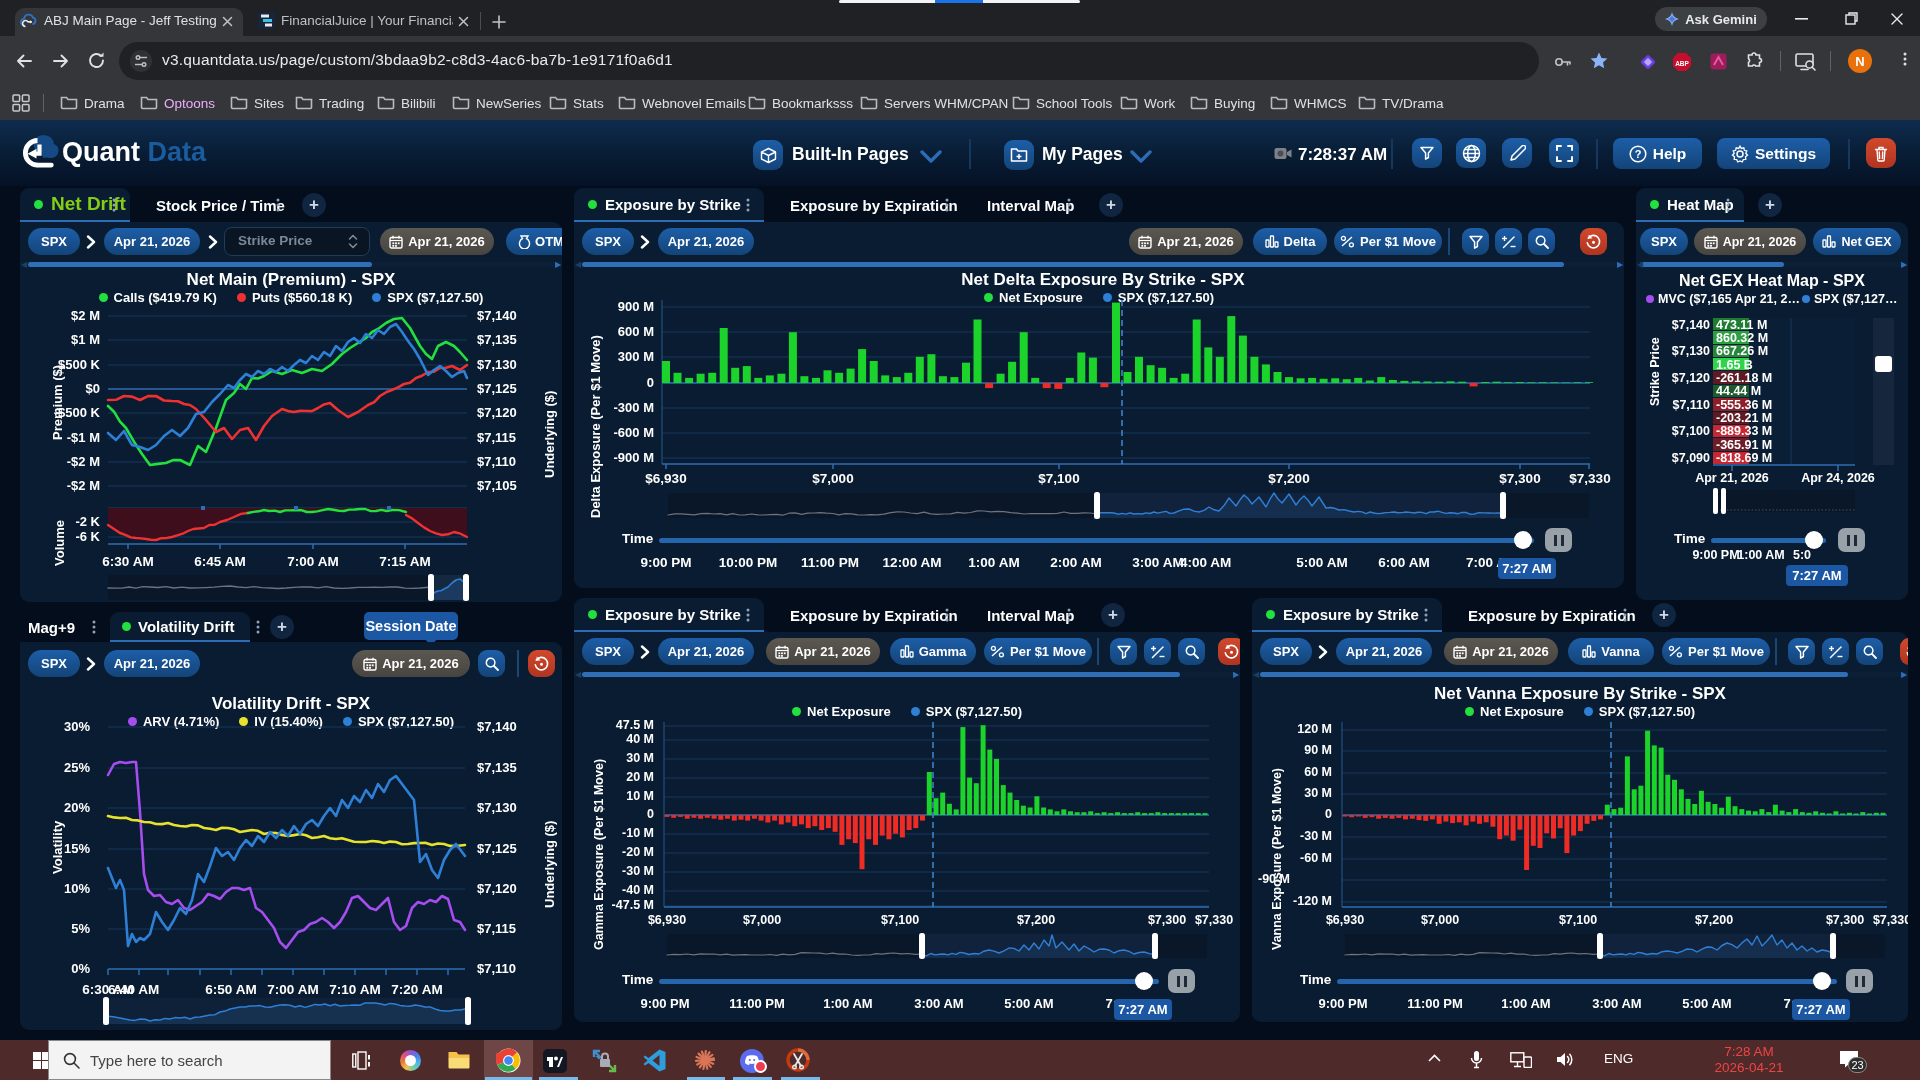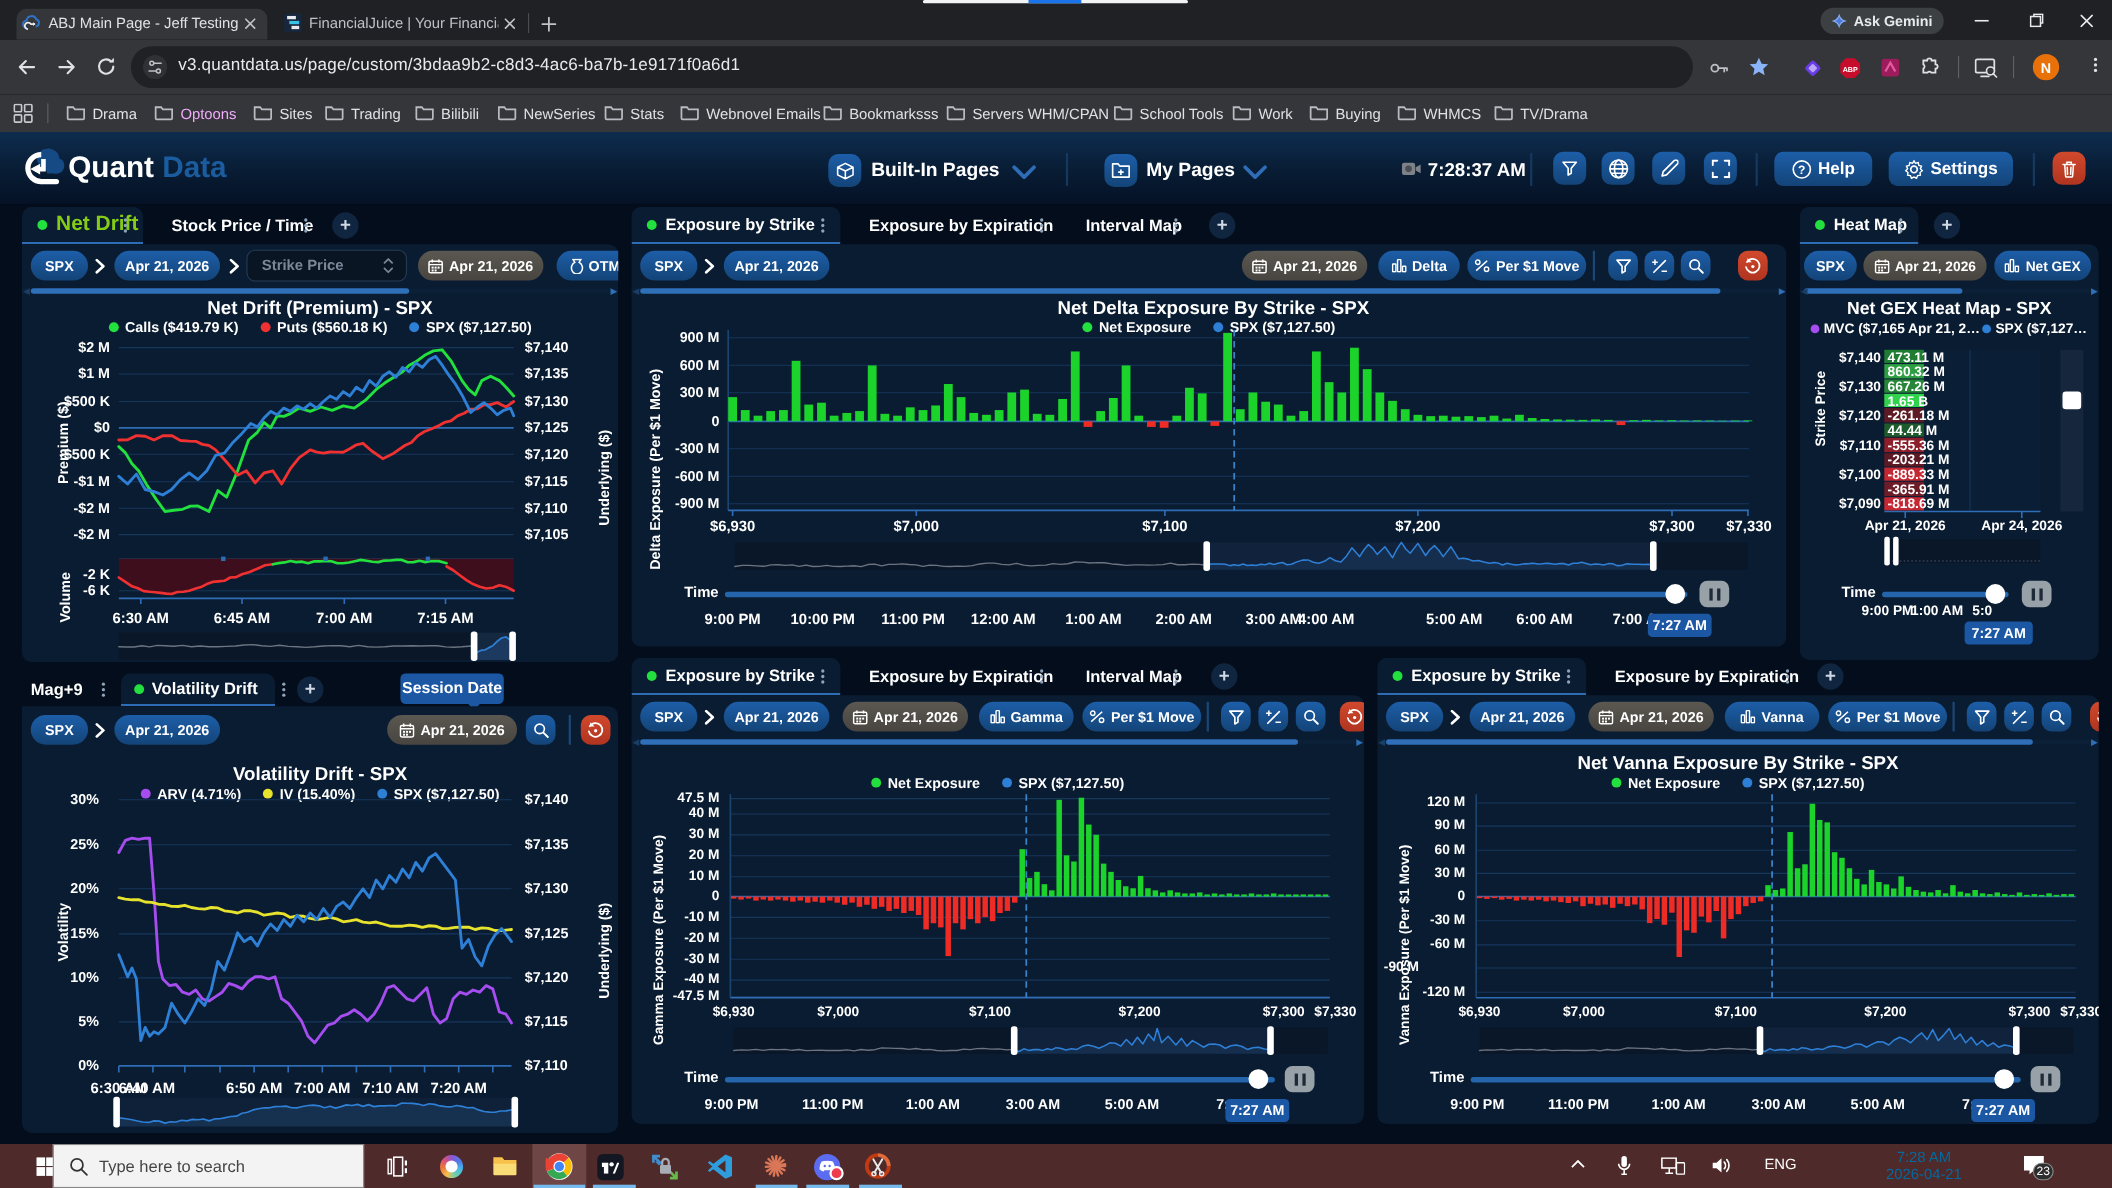--- a/index.html
+++ b/index.html
@@ -295,21 +295,21 @@
           <rect x="3.4" y="10" width="1.8" height="1.8" fill="#fff"></rect>
           <rect x="6.1" y="10" width="1.8" height="1.8" fill="#fff"></rect>
         </svg>Apr 21, 2026</div>
       <div style="position:absolute;left:486px;top:40px;height:27px;width:70px;background:linear-gradient(180deg,#1d5ea8,#134478);border-radius:13.5px;display:flex;align-items:center;justify-content:center;color:#fff;font-weight:bold;font-size:13px;white-space:nowrap"><svg width="13" height="14" viewBox="0 0 13 14" style="margin-right:4px">
           <path d="M4.5 3.5 L3 1 h7 L8.5 3.5 a5 5.5 0 1 1 -4 0 z" fill="none" stroke="#fff" stroke-width="1.4"></path>
         </svg>OTM</div>
       <div style="position:absolute;left:0;top:74px;width:542px;height:5px;background:#0b2036"></div>
       <div style="position:absolute;left:8px;top:74px;width:344px;height:5px;background:#2e6fb8;border-radius:3px"></div>
       <div style="position:absolute;left:535px;top:72px;color:#2e6fb8;font-size:8px">▶</div>
       <div style="position:absolute;left:1px;top:72px;color:#1b3e66;font-size:8px">◀</div>
-      <div style="position:absolute;left:0;top:82px;width:542px;text-align:center;color:#fff;font-weight:bold;font-size:17px;white-space:nowrap">Net Drift (Premium) - SPX</div>
+      <div style="position:absolute;left:0;top:82px;width:542px;text-align:center;color:#fff;font-weight:bold;font-size:17px;white-space:nowrap">Net Main (Premium) - SPX</div>
       <div style="position:absolute;left:0;top:102px;width:542px;text-align:center;color:#fff;font-weight:bold;font-size:13px;white-space:nowrap"><span style="display:inline-flex;align-items:center;margin:0 10px"><span style="width:9px;height:9px;border-radius:50%;background:#22e03e;margin-right:6px"></span>Calls ($419.79 K)</span><span style="display:inline-flex;align-items:center;margin:0 10px"><span style="width:9px;height:9px;border-radius:50%;background:#ef3131;margin-right:6px"></span>Puts ($560.18 K)</span><span style="display:inline-flex;align-items:center;margin:0 10px"><span style="width:9px;height:9px;border-radius:50%;background:#2e7fd6;margin-right:6px"></span>SPX ($7,127.50)</span></div>
       <div style="position:absolute;left:8px;top:120px;width:72px;text-align:right;color:#fff;font-weight:bold;font-size:13px">$2 M</div>
       <div style="position:absolute;left:8px;top:144px;width:72px;text-align:right;color:#fff;font-weight:bold;font-size:13px">$1 M</div>
       <div style="position:absolute;left:8px;top:169px;width:72px;text-align:right;color:#fff;font-weight:bold;font-size:13px">$500 K</div>
       <div style="position:absolute;left:8px;top:193px;width:72px;text-align:right;color:#fff;font-weight:bold;font-size:13px">$0</div>
       <div style="position:absolute;left:8px;top:217px;width:72px;text-align:right;color:#fff;font-weight:bold;font-size:13px">-$500 K</div>
       <div style="position:absolute;left:8px;top:242px;width:72px;text-align:right;color:#fff;font-weight:bold;font-size:13px">-$1 M</div>
       <div style="position:absolute;left:8px;top:266px;width:72px;text-align:right;color:#fff;font-weight:bold;font-size:13px">-$2 M</div>
       <div style="position:absolute;left:8px;top:290px;width:72px;text-align:right;color:#fff;font-weight:bold;font-size:13px">-$2 M</div>
       <div style="position:absolute;left:457px;top:120px;width:70px;text-align:left;color:#fff;font-weight:bold;font-size:13px">$7,140</div>
@@ -1334,17 +1334,17 @@
     <svg class="abs" style="left:1510px;top:1052px" width="22" height="16" viewBox="0 0 22 16">
       <rect x="0.8" y="0.8" width="13" height="9" fill="none" stroke="#fff" stroke-width="1.4"></rect>
       <path d="M4 14.5 h7 M7.5 10 v4" stroke="#fff" stroke-width="1.4"></path>
       <rect x="14" y="5" width="7.5" height="10.5" rx="1" fill="#4f2a2a" stroke="#fff" stroke-width="1.4"></rect>
     </svg>
     <svg class="abs" style="left:1556px;top:1051px" width="18" height="17" viewBox="0 0 18 17">
       <path d="M1 6 h3.5 L9 2 v13 L4.5 11 H1 z" fill="#fff"></path>
       <path d="M11.5 5.5 a4.5 4.5 0 0 1 0 6 M13.8 3.2 a8 8 0 0 1 0 10.6" fill="none" stroke="#fff" stroke-width="1.5" stroke-linecap="round"></path>
     </svg>
     <div class="abs" style="left:1604px;top:1051px;color:#fff;font-size:13.5px">ENG</div>
-    <div class="abs" style="left:1694px;top:1044px;width:110px;text-align:center;color:#0369a1;font-size:13.5px;line-height:16px">7:28 AM<br>2026-04-21</div>
+    <div class="abs" style="left:1694px;top:1044px;width:110px;text-align:center;color:#ef4444;font-size:13.5px;line-height:16px">7:28 AM<br>2026-04-21</div>
     <svg class="abs" style="left:1838px;top:1049px" width="22" height="20" viewBox="0 0 22 20">
       <path d="M2 2 h18 v13 h-9 l-4 3.5 V15 H2 z" fill="#fff"></path>
     </svg>
 <div class="abs" style="left:1848px;top:1057px;width:19px;height:16px;border-radius:8px;background:#2d2d2d;border:1px solid #888;color:#fff;font-size:11px;display:flex;align-items:center;justify-content:center">23</div>
   </div>
 </body></html>

